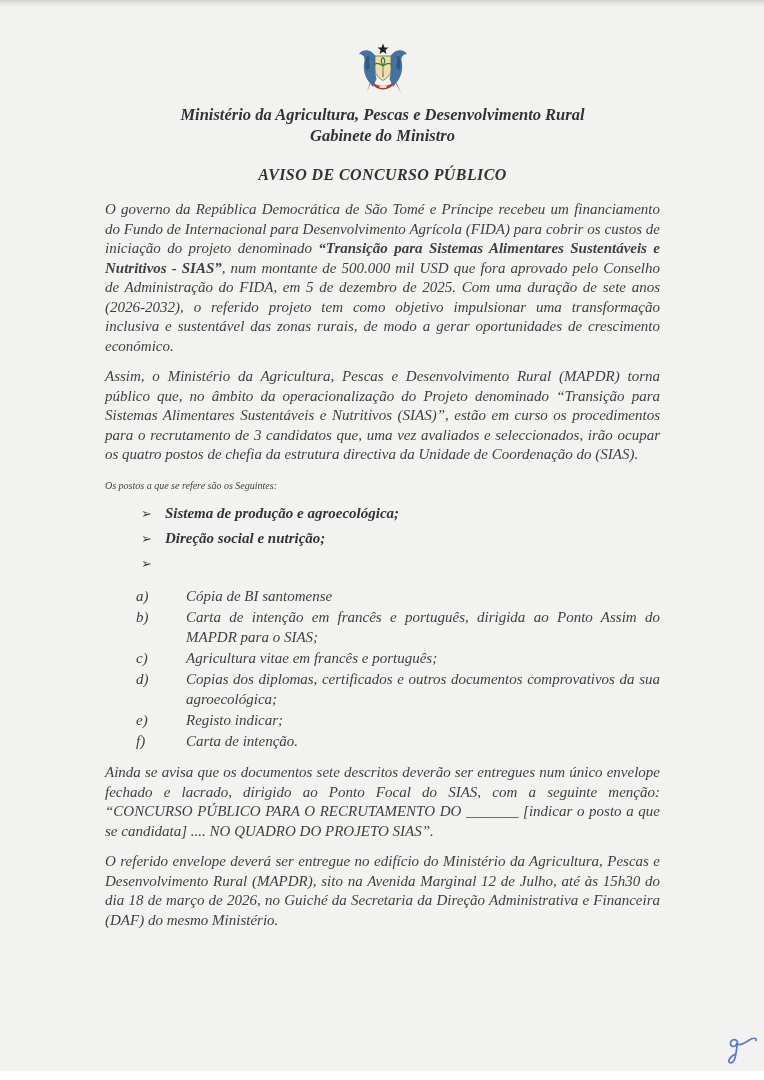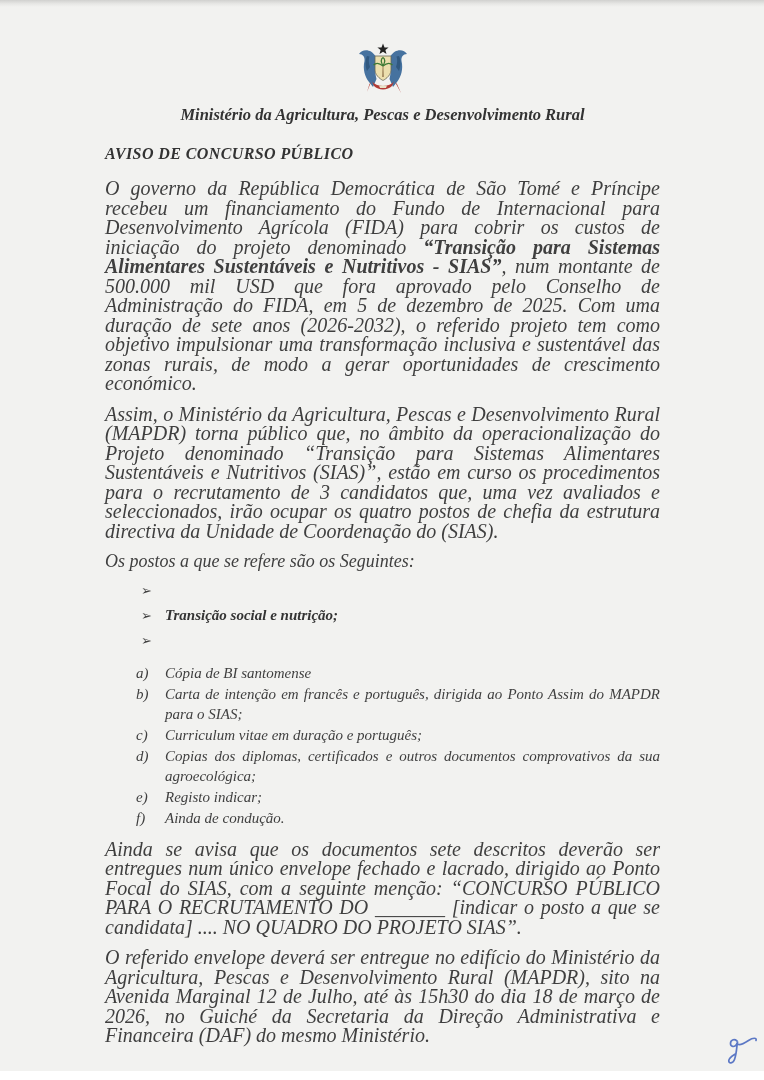--- a/index.html
+++ b/index.html
@@ -40,35 +40,36 @@
     line-height: 0;
   }
   .ministry-name, .office-name {
     text-align: center;
     font-weight: bold;
     font-size: 16.5px;
     line-height: 21px;
     color: #333333;
   }
   .doc-title {
+    text-align: center;
     font-weight: bold;
     font-size: 16px;
     letter-spacing: 0.4px;
     margin-top: 20px;
     margin-bottom: 16px;
     color: #333333;
   }
   p.body-par {
-    font-size: 20px;
+    font-size: 15px;
     line-height: 19.5px;
     text-align: justify;
     margin: 0 0 11px 0;
   }
   .posts-intro {
-    font-size: 18px;
+    font-size: 10px;
     line-height: 19.5px;
     margin: 0 0 6px 0;
   }
   .posts-list {
     list-style: none;
     margin: 0 0 10px 36px;
     padding: 0;
     font-weight: bold;
     font-size: 15px;
     color: #333333;
@@ -94,20 +95,21 @@
     line-height: 20px;
     margin-bottom: 1px;
   }
   .doc-letter {
     width: 29px;
     flex: 0 0 29px;
   }
   .doc-text {
     flex: 1;
     text-align: justify;
+    margin-left: 21px;
   }
   .signature {
     position: absolute;
     left: 718px;
     top: 1030px;
     line-height: 0;
   }
 </style>
 </head>
 <body>
@@ -139,67 +141,69 @@
           <path d="M28,26 C32,22.5 35.5,23 37.5,25" stroke="#3d7a35" stroke-width="1.2" fill="none"></path>
           <path d="M28,26 C25.5,21.5 26.5,18.5 28,17.5" stroke="#3d7a35" stroke-width="1.2" fill="none"></path>
           <path d="M28,26 C30.5,21.5 29.5,18.5 28,17.5" stroke="#3d7a35" stroke-width="1.2" fill="none"></path>
 
           <path d="M17,41 C21,47.5 35,47.5 39,41 L37,46 C32.5,50.5 23.5,50.5 19,46 Z" fill="#b23b35"></path>
           <path d="M24,45.5 L32,45.5 L31,48 L25,48 Z" fill="#e8e2c8"></path>
         </svg>
       </div>
 
       <div class="ministry-name">Ministério da Agricultura, Pescas e Desenvolvimento Rural</div>
+      <div class="office-name">Gabinete do Ministro</div>
 
       <div class="doc-title">AVISO DE CONCURSO PÚBLICO</div>
 
       <p class="body-par"><span>O governo da República Democrática de São Tomé e Príncipe recebeu um financiamento do Fundo de Internacional para Desenvolvimento Agrícola (FIDA) para cobrir os custos de iniciação do projeto denominado </span><strong>“Transição para Sistemas Alimentares Sustentáveis e Nutritivos - SIAS”</strong><span>, num montante de 500.000 mil USD que fora aprovado pelo Conselho de Administração do FIDA, em 5 de dezembro de 2025. Com uma duração de sete anos (2026-2032), o referido projeto tem como objetivo impulsionar uma transformação inclusiva e sustentável das zonas rurais, de modo a gerar oportunidades de crescimento económico.</span></p>
 
       <p class="body-par">Assim, o Ministério da Agricultura, Pescas e Desenvolvimento Rural (MAPDR) torna público que, no âmbito da operacionalização do Projeto denominado “Transição para Sistemas Alimentares Sustentáveis e Nutritivos (SIAS)”, estão em curso os procedimentos para o recrutamento de 3 candidatos que, uma vez avaliados e seleccionados, irão ocupar os quatro postos de chefia da estrutura directiva da Unidade de Coordenação do (SIAS).</p>
 
       <p class="posts-intro">Os postos a que se refere são os Seguintes:</p>
 
       <ul class="posts-list">
         <li>
             <span class="post-bullet">➢</span>
+            <span>Sistema de produção e agroecológica;</span>
           </li>
         <li>
             <span class="post-bullet">➢</span>
-            <span>Transição social e nutrição;</span>
+            <span>Direção social e nutrição;</span>
           </li>
         <li>
             <span class="post-bullet">➢</span>
           </li>
       </ul>
 
 
       <div class="doc-list">
         <div class="doc-item">
             <span class="doc-letter">a)</span>
             <span class="doc-text">Cópia de BI santomense</span>
           </div>
         <div class="doc-item">
             <span class="doc-letter">b)</span>
             <span class="doc-text">Carta de intenção em francês e português, dirigida ao Ponto Assim do MAPDR para o SIAS;</span>
           </div>
         <div class="doc-item">
             <span class="doc-letter">c)</span>
-            <span class="doc-text">Curriculum vitae em duração e português;</span>
+            <span class="doc-text">Agricultura vitae em francês e português;</span>
           </div>
         <div class="doc-item">
             <span class="doc-letter">d)</span>
             <span class="doc-text">Copias dos diplomas, certificados e outros documentos comprovativos da sua agroecológica;</span>
           </div>
         <div class="doc-item">
             <span class="doc-letter">e)</span>
             <span class="doc-text">Registo indicar;</span>
           </div>
         <div class="doc-item">
             <span class="doc-letter">f)</span>
-            <span class="doc-text">Ainda de condução.</span>
+            <span class="doc-text">Carta de intenção.</span>
           </div>
       </div>
 
       <p class="body-par">Ainda se avisa que os documentos sete descritos deverão ser entregues num único envelope fechado e lacrado, dirigido ao Ponto Focal do SIAS, com a seguinte menção: “CONCURSO PÚBLICO PARA O RECRUTAMENTO DO _______ [indicar o posto a que se candidata] .... NO QUADRO DO PROJETO SIAS”.</p>
 
       <p class="body-par">O referido envelope deverá ser entregue no edifício do Ministério da Agricultura, Pescas e Desenvolvimento Rural (MAPDR), sito na Avenida Marginal 12 de Julho, até às 15h30 do dia 18 de março de 2026, no Guiché da Secretaria da Direção Administrativa e Financeira (DAF) do mesmo Ministério.</p>
 
     </div>
 
     <div class="signature">

